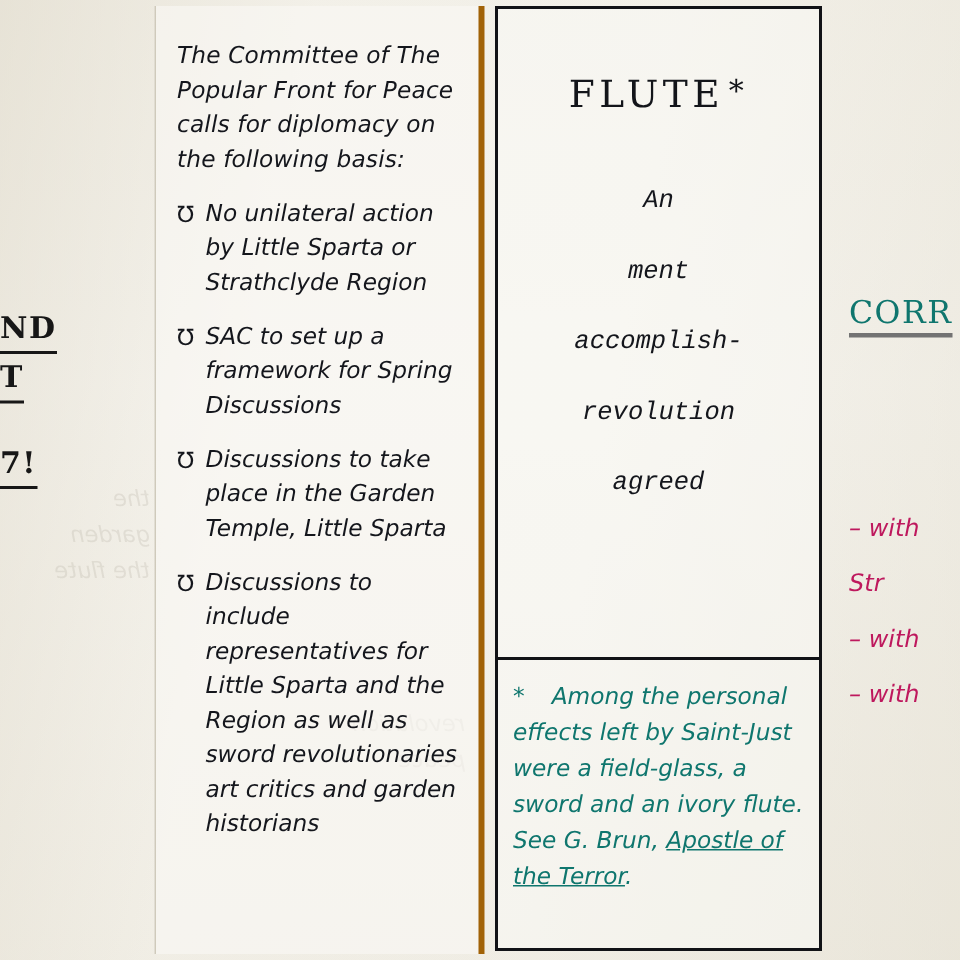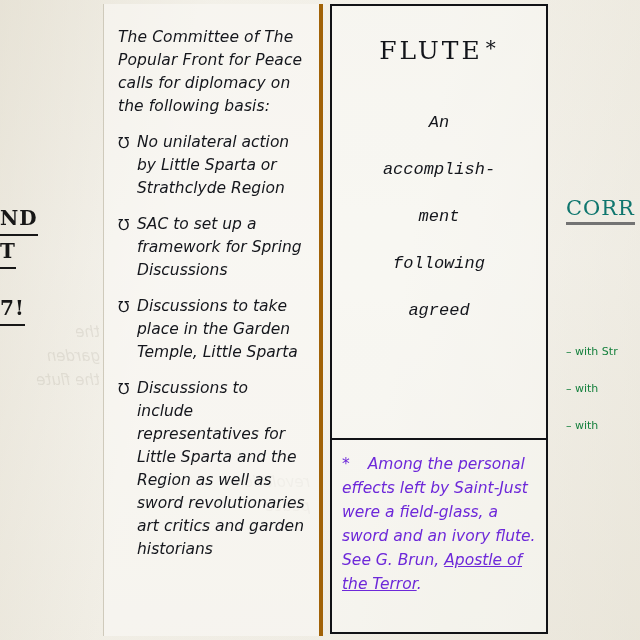--- a/index.html
+++ b/index.html
@@ -99,21 +99,21 @@
     left: 330px;
     top: 4px;
     width: 218px;
     height: 630px;
     border: 2.5px solid #111216;
     background: rgba(250,249,245,0.55);
     box-sizing: border-box;
   }
   #flute-title {
     text-align: center;
-    margin-top: 30px;
+    margin-top: 42px;
     font-family: "DejaVu Serif", serif;
     font-size: 25px;
     letter-spacing: 3px;
     color: #13151a;
   }
   #flute-title .star {
     font-size: 20px;
     vertical-align: 4px;
     margin-left: 3px;
   }
@@ -135,21 +135,21 @@
   }
   #flute-note {
     position: absolute;
     left: 10px;
     right: 8px;
     top: 446px;
     font-family: "DejaVu Sans", sans-serif;
     font-style: italic;
     font-size: 15.5px;
     line-height: 24px;
-    color: #6d28d9;
+    color: #0f766e;
   }
   #flute-note .star-lead {
     font-style: normal;
     margin-right: 18px;
   }
   .u { text-decoration: underline; }
 
   
   #right-fragment {
     position: absolute;
@@ -162,23 +162,24 @@
     font-size: 21px;
     letter-spacing: 1px;
     color: #0f766e;
     border-bottom: 3px solid #737373;
     display: inline-block;
     padding-bottom: 2px;
   }
   #right-list {
     margin-top: 108px;
     font-family: "DejaVu Sans", sans-serif;
-    font-size: 11px;
+    font-style: italic;
+    font-size: 16px;
     line-height: 37px;
-    color: #15803d;
+    color: #be185d;
   }
 
   
   .ghost {
     position: absolute;
     font-family: "DejaVu Sans", sans-serif;
     font-style: italic;
     color: rgba(90,80,60,0.10);
     font-size: 15px;
     line-height: 24px;
@@ -228,23 +229,23 @@
     </div>
   </div>
 
   <div id="flute-box">
     <div id="flute-title">
       <span>FLUTE</span><span class="star">*</span>
     </div>
 
     <div id="flute-poem">
       <div>An</div>
+      <div>ment</div>
       <div>accomplish-</div>
-      <div>ment</div>
-      <div>following</div>
+      <div>revolution</div>
       <div>agreed</div>
     </div>
 
     <div id="flute-rule"></div>
 
     <div id="flute-note">
       <span class="star-lead">*</span><span>Among the personal effects left by Saint-Just were a field-glass, a sword and an ivory flute. See G. Brun, </span><span class="u">Apostle of the Terror</span><span>.</span>
     </div>
   </div>
 

